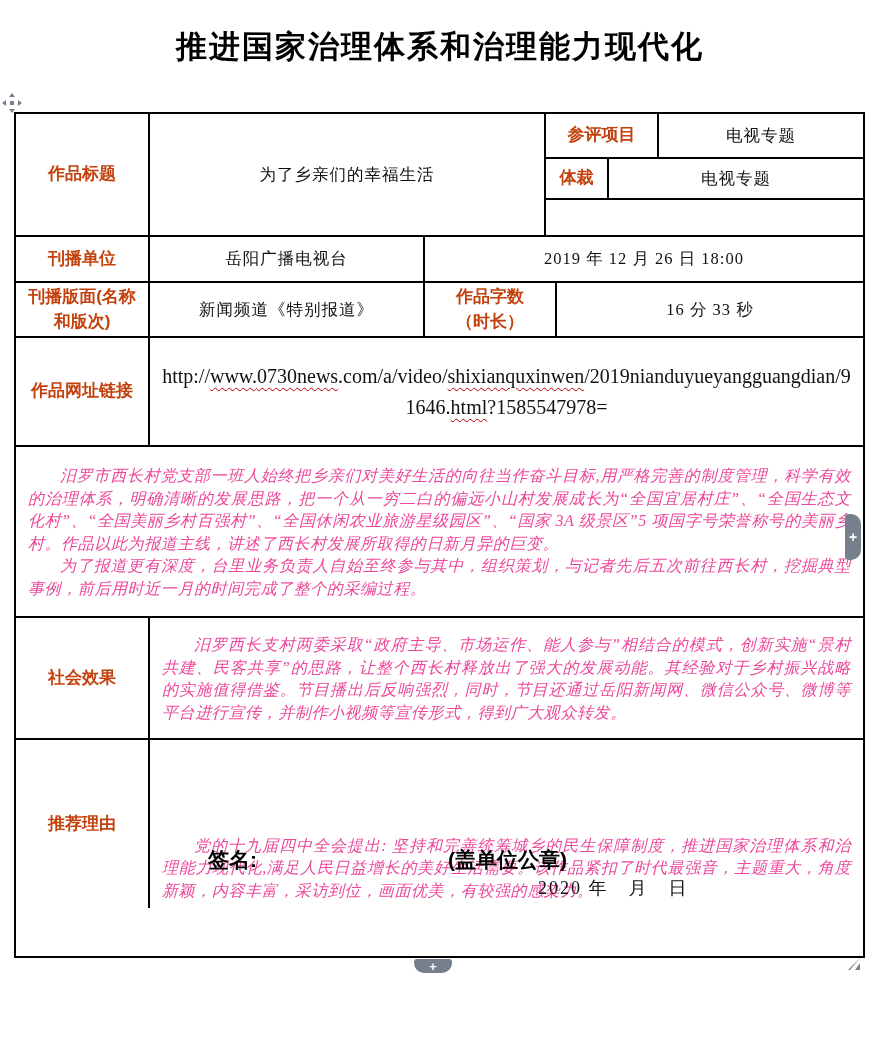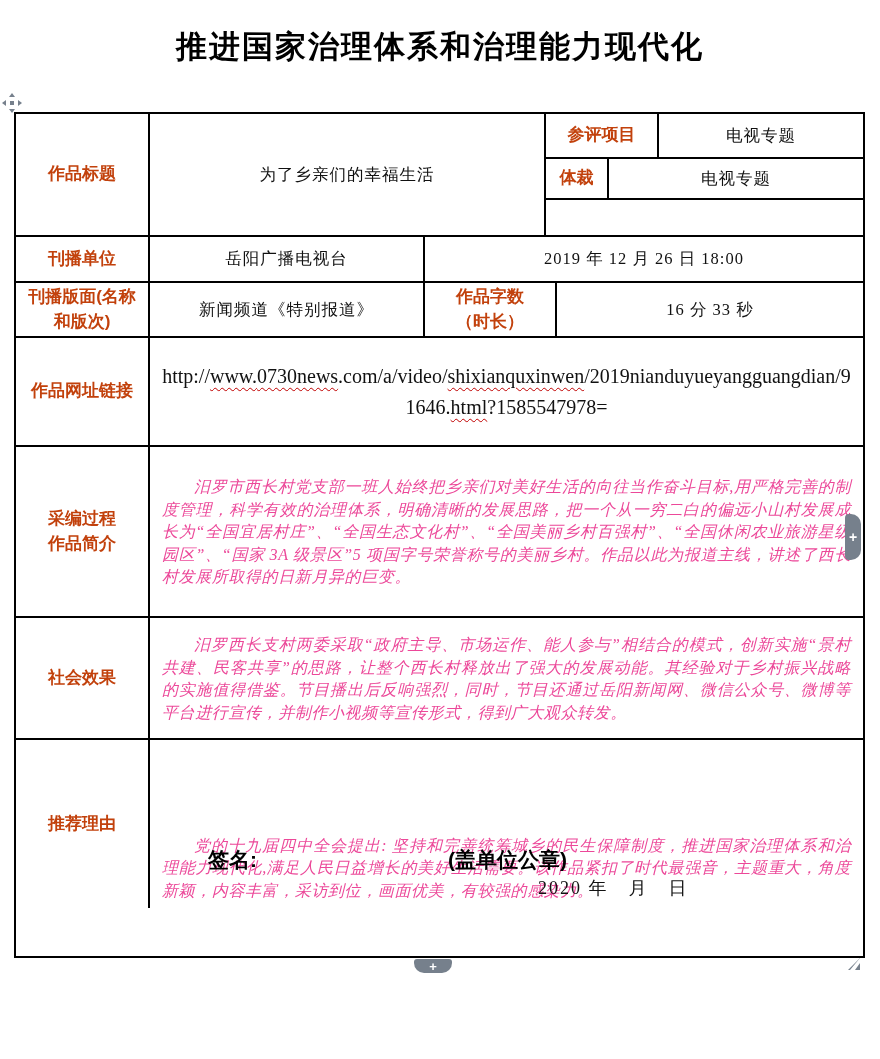--- a/index.html
+++ b/index.html
@@ -126,28 +126,23 @@
   </div>
 
   <div class="row" style="height:109px">
     <div class="c lab w-label">作品网址链接</div>
     <div class="c url-cell">
       <span><span>http://</span><span class="wavy">www.</span><span class="wavy">0730news</span><span>.com/a/video/</span><span class="wavy">shixianquxinwen</span><span>/2019nianduyueyangguangdian/91646.</span><span class="wavy">html</span><span>?1585547978=</span></span>
     </div>
   </div>
 
   <div class="row" style="height:171px">
-    <div class="c lab w-label">
-      <div>
-        <div>采编过程</div>
-        <div>作品简介</div>
-      </div>
-    </div>
     <div class="c text-cell">
       <p>汨罗市西长村党支部一班人始终把乡亲们对美好生活的向往当作奋斗目标,用严格完善的制度管理，科学有效的治理体系，明确清晰的发展思路，把一个从一穷二白的偏远小山村发展成长为“全国宜居村庄”、“全国生态文化村”、“全国美丽乡村百强村”、“全国休闲农业旅游星级园区”、“国家 3A 级景区”5 项国字号荣誉称号的美丽乡村。作品以此为报道主线，讲述了西长村发展所取得的日新月异的巨变。</p>
+      <p>为了报道更有深度，台里业务负责人自始至终参与其中，组织策划，与记者先后五次前往西长村，挖掘典型事例，前后用时近一月的时间完成了整个的采编过程。</p>
     </div>
   </div>
 
   <div class="row" style="height:122px">
     <div class="c lab w-label">社会效果</div>
     <div class="c text-cell">
       <p>汨罗西长支村两委采取“政府主导、市场运作、能人参与”相结合的模式，创新实施“景村共建、民客共享”的思路，让整个西长村释放出了强大的发展动能。其经验对于乡村振兴战略的实施值得借鉴。节目播出后反响强烈，同时，节目还通过岳阳新闻网、微信公众号、微博等平台进行宣传，并制作小视频等宣传形式，得到广大观众转发。</p>
     </div>
   </div>
 

